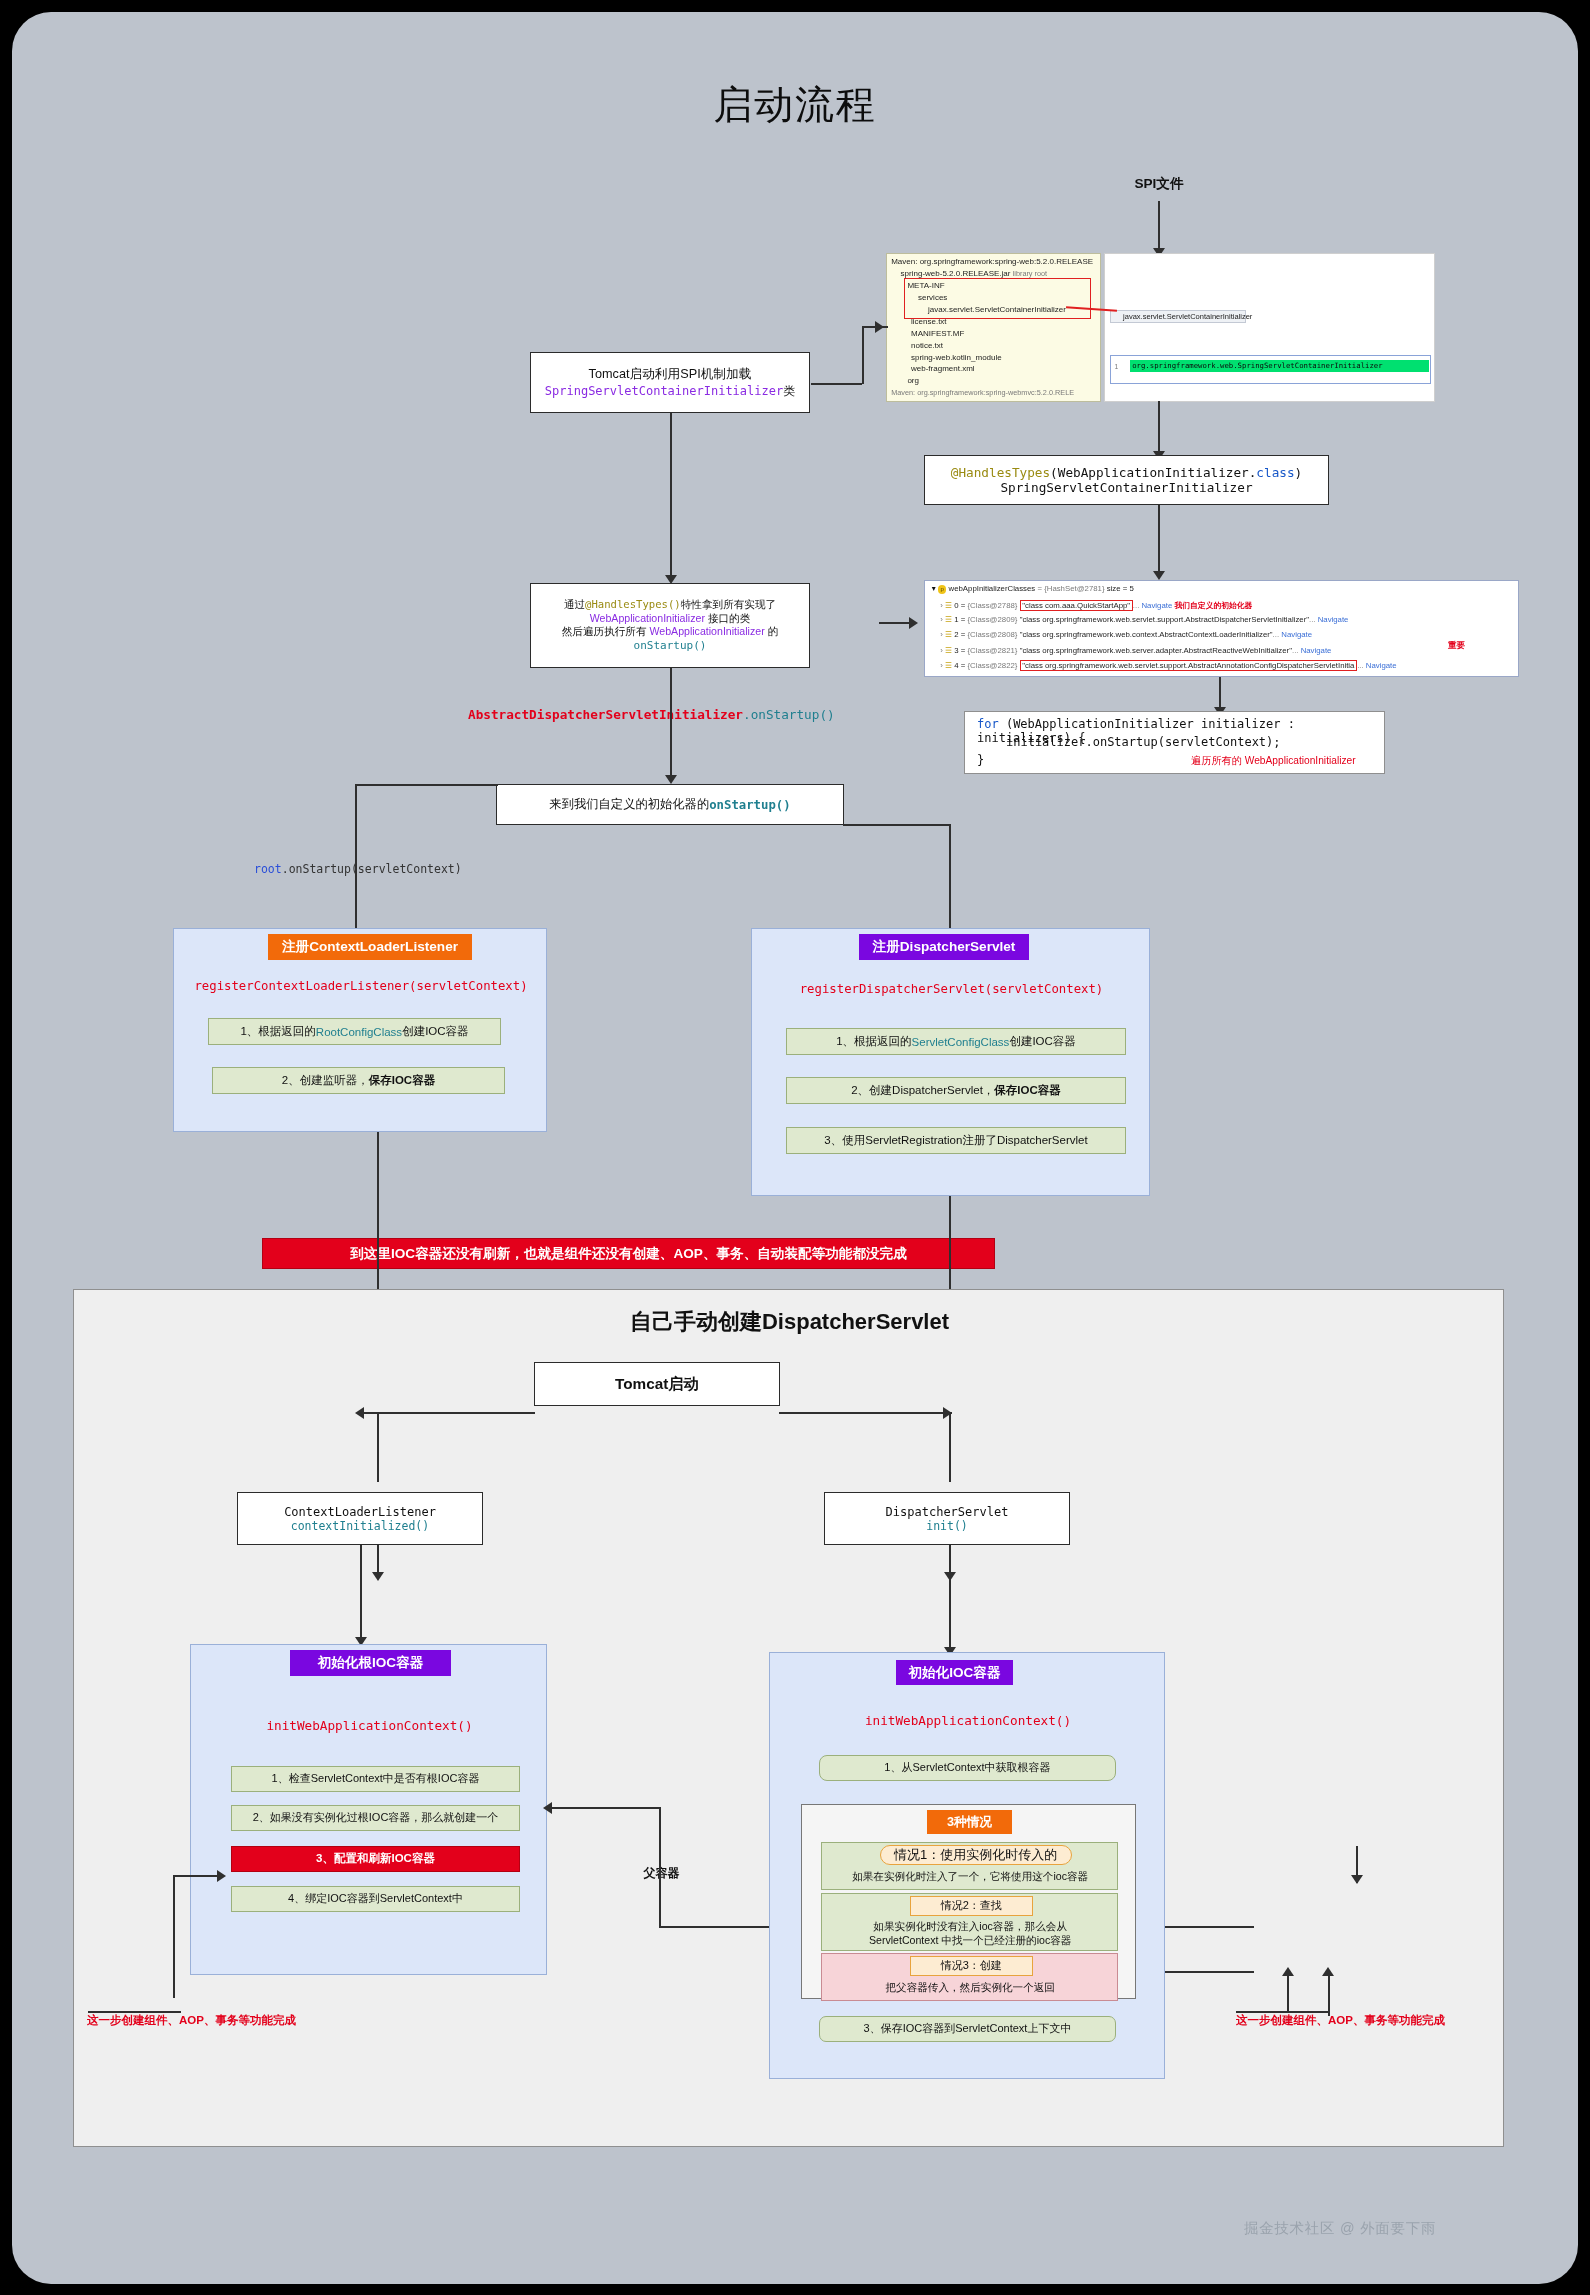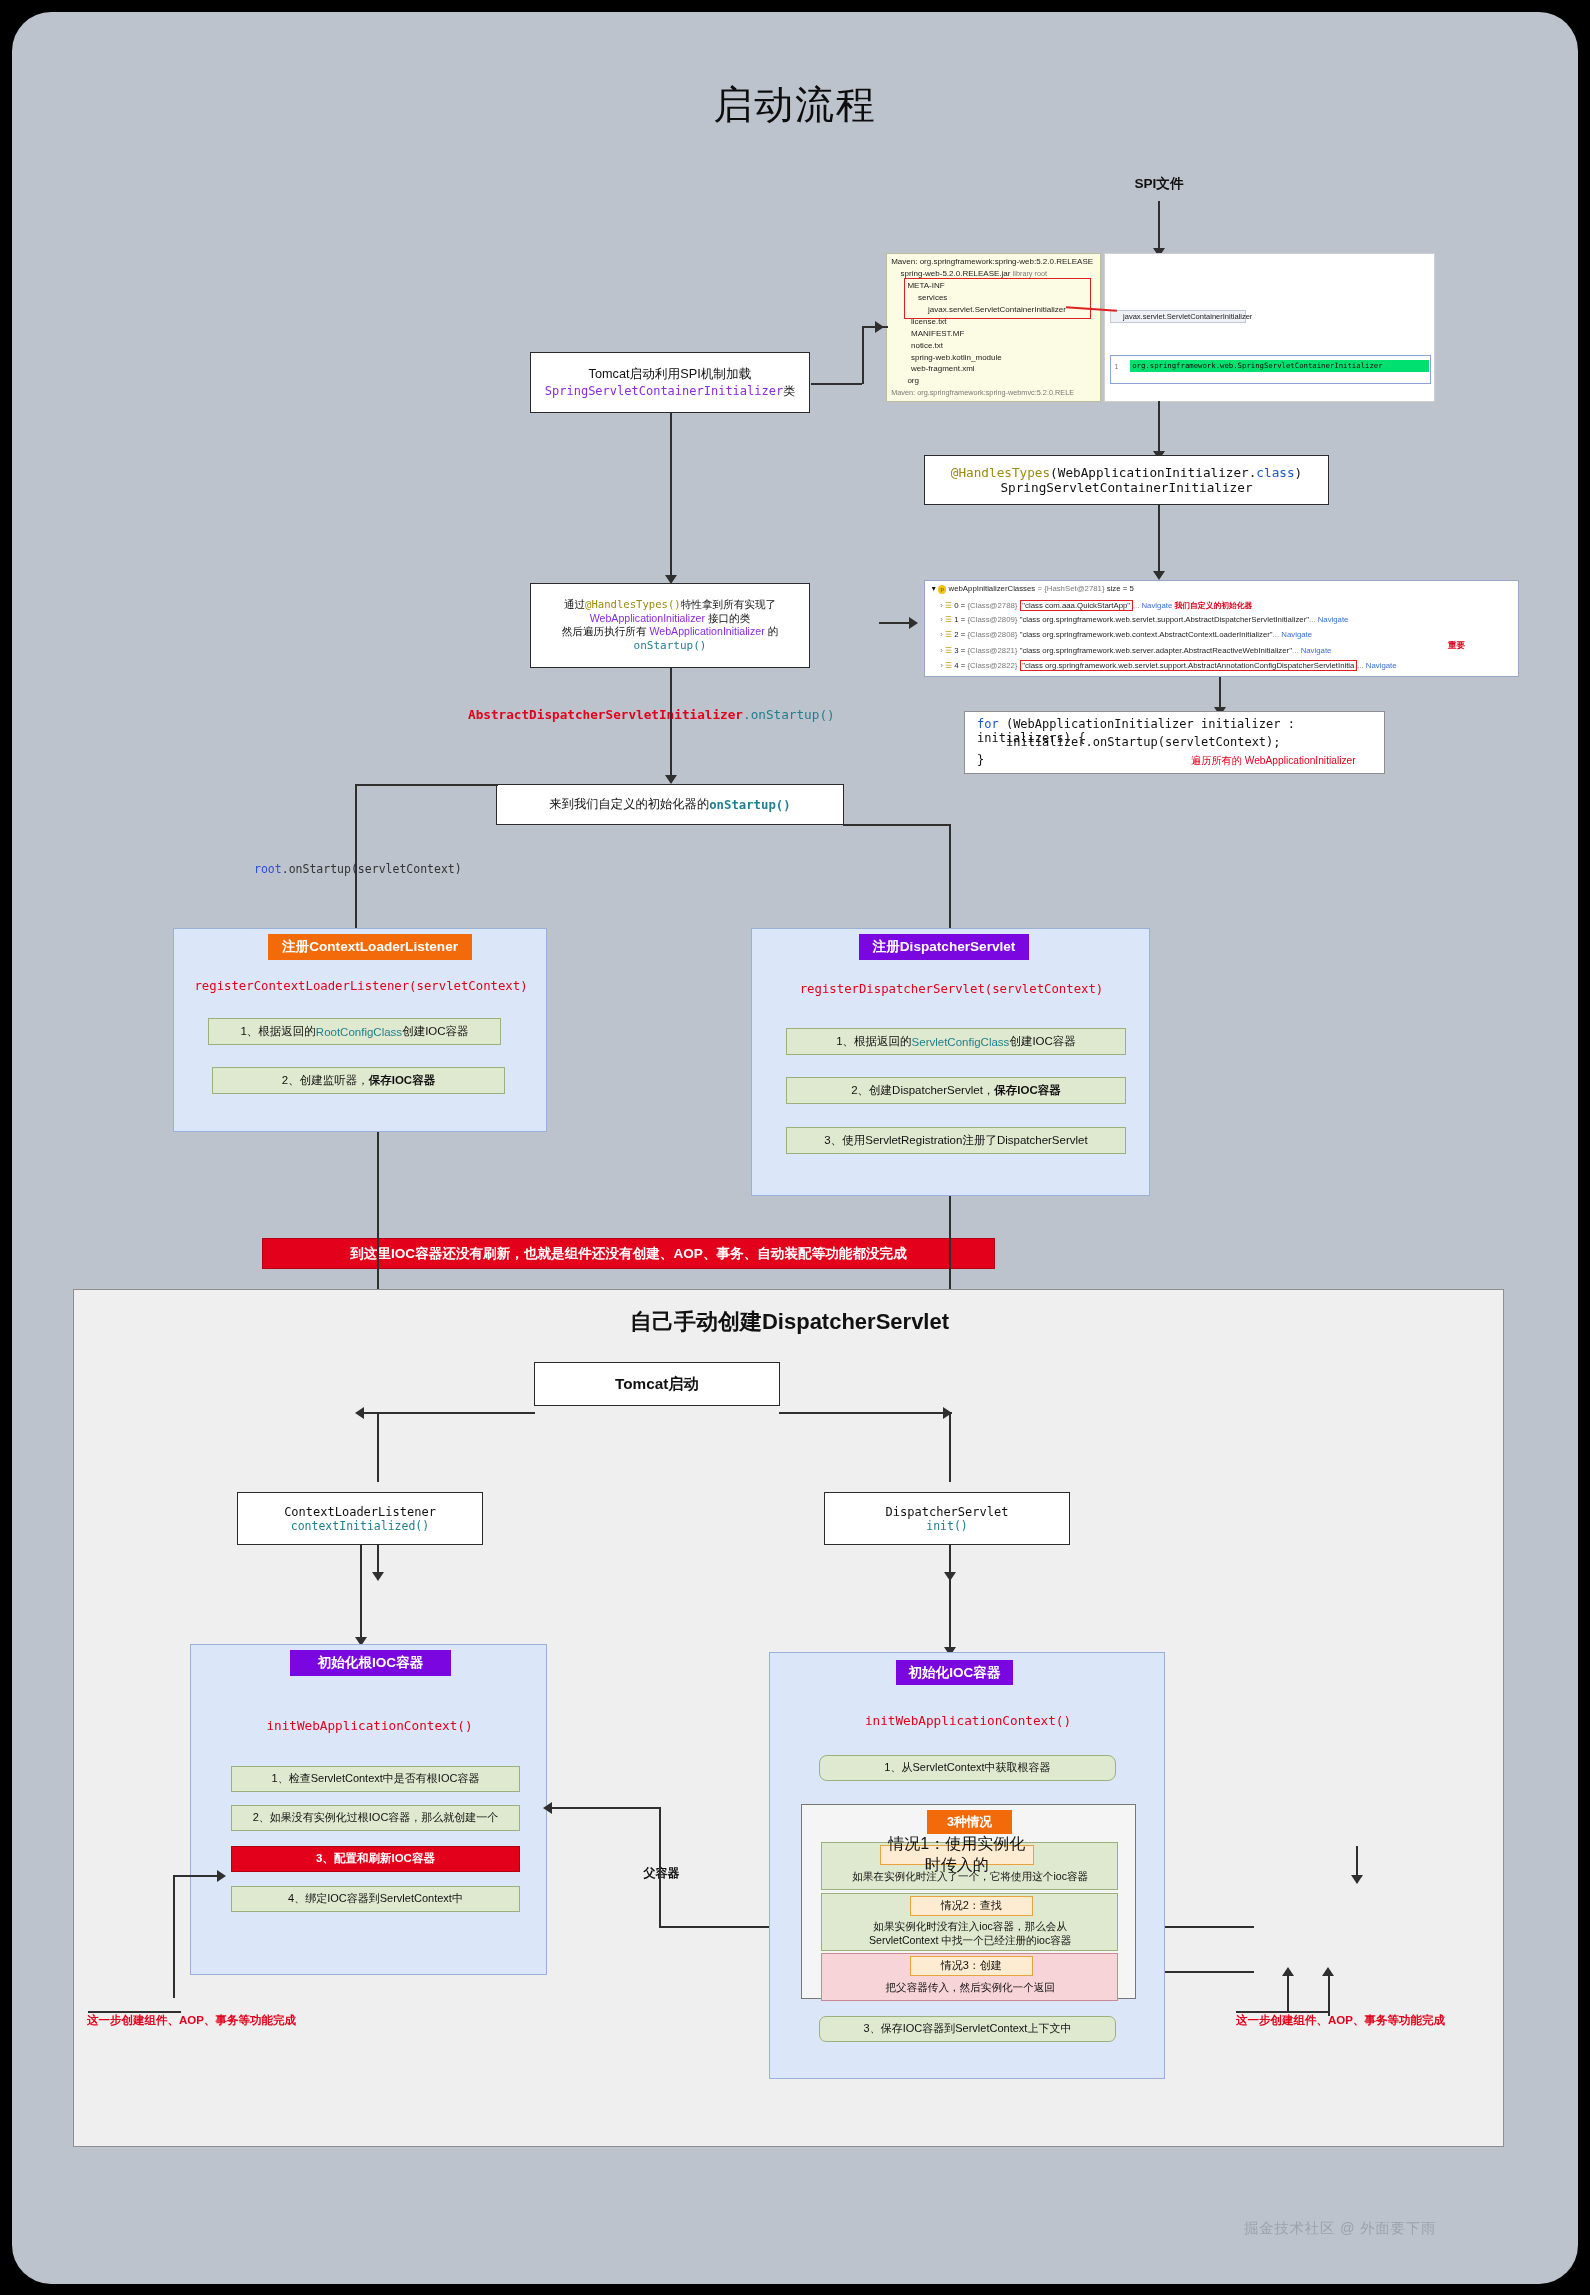--- a/index.html
+++ b/index.html
@@ -339,21 +339,21 @@
 
   <div class="abs panel-blue" style="left:757px;top:1640px;width:396px;height:427px;">
     <div class="abs ctr tag-violet" style="left:126px;top:6.8px;width:117px;height:25.5px;font-size:13.6px;">初始化IOC容器</div>
     <div class="abs ctr mono" style="left:0px;top:58px;width:396px;height:18.7px;font-size:12.7px;color:#e3001b;">initWebApplicationContext()</div>
     <div class="abs ctr sub-green" style="left:49px;top:102px;width:297px;height:25.5px;font-size:11px;border-radius:8px;">1、从ServletContext中获取根容器</div>
 
     <div class="abs" style="left:31px;top:151px;width:335px;height:195px;background:#f5f5f5;border:0.8px solid #777;">
       <div class="abs ctr tag-orange" style="left:125px;top:5.1px;width:85px;height:24px;font-size:12.7px;">3种情况</div>
 
       <div class="abs sub-green" style="left:18.7px;top:37px;width:297px;height:48px;">
-        <div class="abs ctr tag-case" style="left:58px;top:1.7px;width:154px;height:20.4px;font-size:16px;">情况1：使用实例化时传入的</div>
+        <div class="abs ctr tag-case" style="left:58px;top:1.7px;width:192px;height:20.4px;font-size:13px;border-radius:10px;">情况1：使用实例化时传入的</div>
         <div class="abs ctr" style="left:0;top:24px;width:297px;height:20.4px;font-size:10.6px;color:#111;">如果在实例化时注入了一个，它将使用这个ioc容器</div>
       </div>
 
       <div class="abs sub-green" style="left:18.7px;top:88px;width:297px;height:58px;">
         <div class="abs ctr tag-case" style="left:88px;top:1.7px;width:123px;height:20.4px;font-size:11px;">情况2：查找</div>
         <div class="abs ctr" style="left:0;top:24px;width:297px;height:31px;font-size:10.6px;color:#111;white-space:pre-line;line-height:1.25;">如果实例化时没有注入ioc容器，那么会从
 ServletContext 中找一个已经注册的ioc容器</div>
       </div>
 
       <div class="abs sub-pink" style="left:18.7px;top:148px;width:297px;height:48px;">

